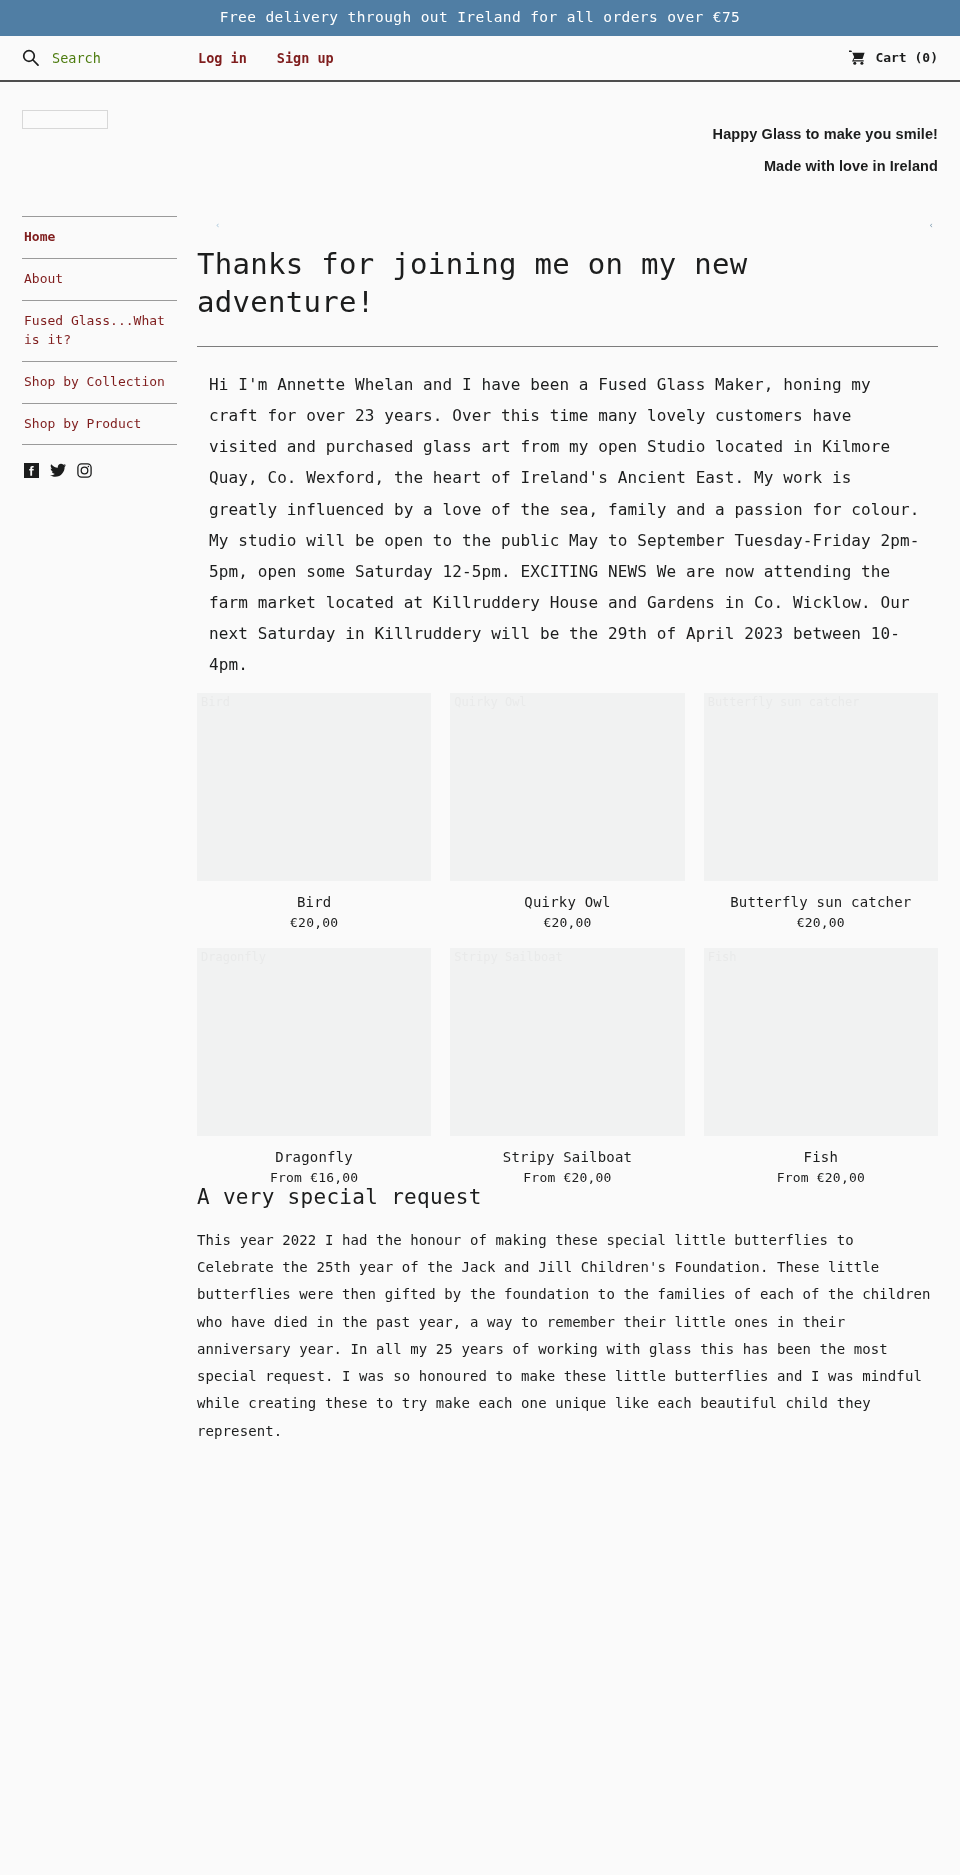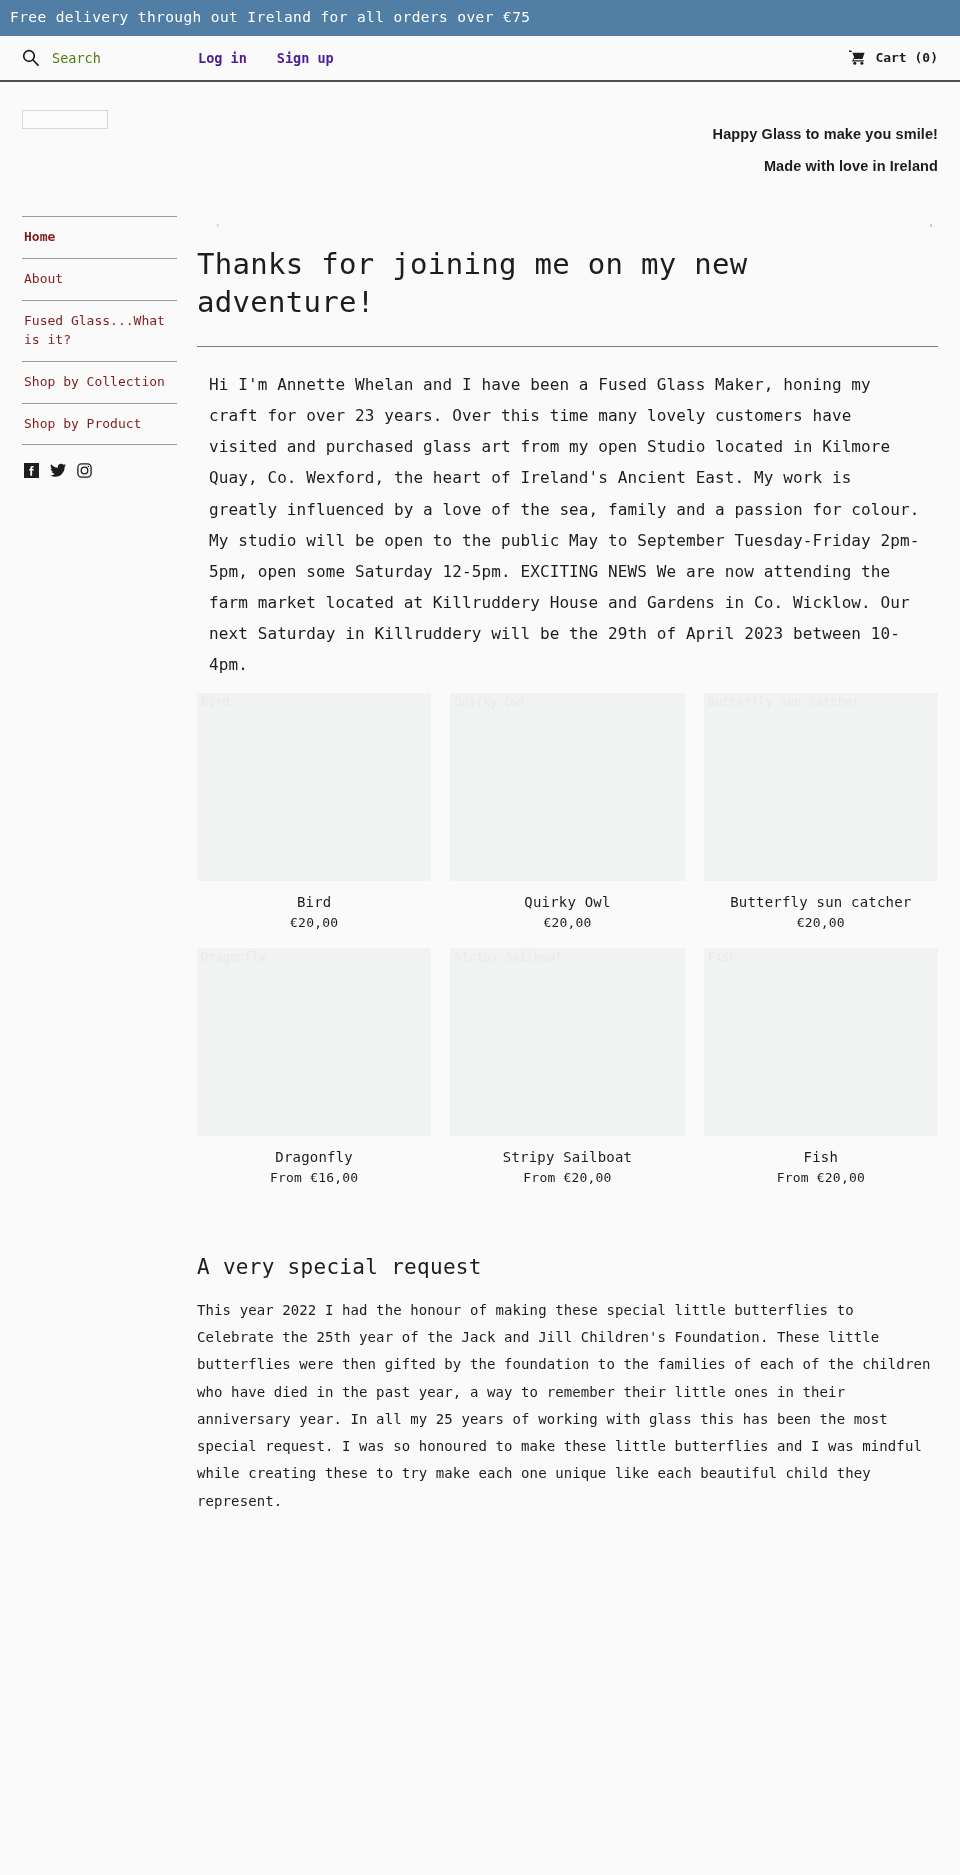--- a/index.html
+++ b/index.html
@@ -10,21 +10,21 @@
     background: #fafafa;
     font-family: "DejaVu Sans Mono", "Liberation Mono", monospace;
     color: #1c1d1d;
     -webkit-font-smoothing: antialiased;
   }
 
   
   .announcement {
     background: #507ea4;
     color: #ffffff;
-    text-align: left;
+    text-align: center;
     font-size: 14.5px;
     letter-spacing: .4px;
     padding: 9px 10px 10px;
     line-height: 1.2;
   }
 
   
   .topbar {
     display: flex;
     align-items: center;
@@ -40,21 +40,21 @@
   }
   .search-icon svg { display: block; }
   .search-label { color: #4d7c0f; }
   .topbar .auth-links {
     display: flex;
     gap: 30px;
     margin-left: 36px;
     font-weight: 700;
     font-size: 13.5px;
   }
-  .topbar .auth-links a { color: #4c1d95; text-decoration: none; }
+  .topbar .auth-links a { color: #7f1d1d; text-decoration: none; }
   .topbar .cart {
     margin-left: auto;
     display: flex;
     align-items: center;
     gap: 9px;
     font-weight: 700;
     font-size: 13px;
   }
   .cart-icon svg { display: block; }
 
@@ -202,21 +202,21 @@
   }
   .product-price {
     text-align: center;
     font-size: 13px;
     padding-top: 5px;
     letter-spacing: .2px;
   }
   .grid-row-2 { margin-top: 18px; }
 
   
-  .special-section { margin-top: 70px; }
+  .special-section { }
   h2.special-title {
     font-size: 21px;
     font-weight: 400;
     margin: 0 0 18px 0;
     letter-spacing: .3px;
   }
   .special-text {
     font-size: 14px;
     line-height: 1.95;
     margin: 0;

